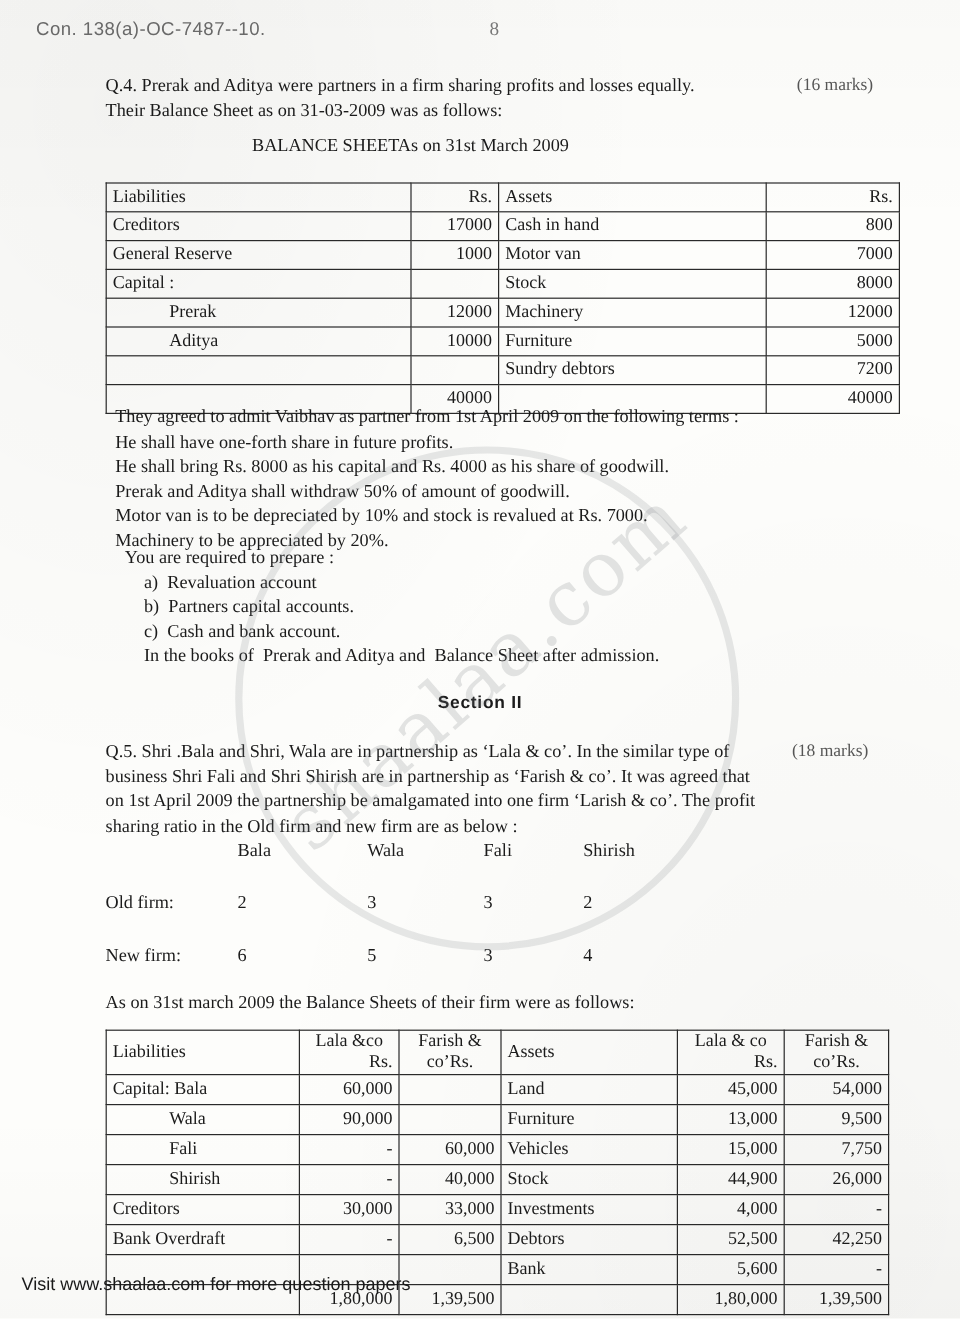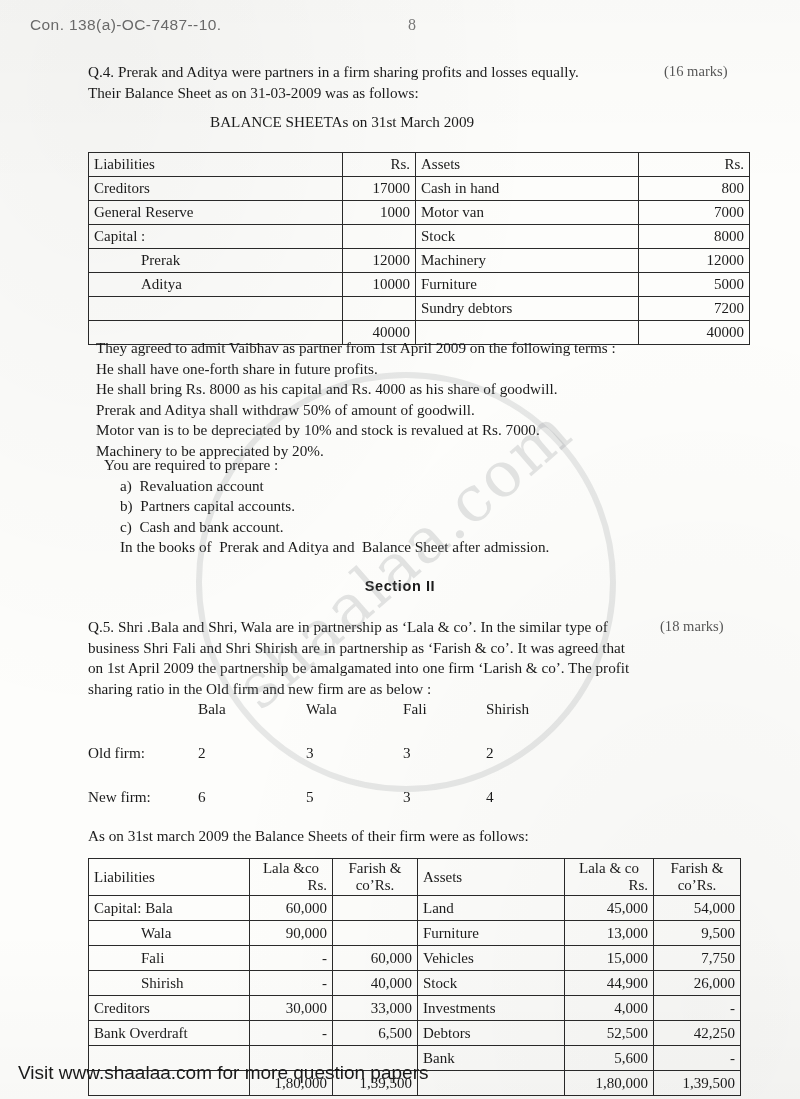--- a/index.html
+++ b/index.html
@@ -166,21 +166,21 @@
   #ratio .head .c1,
   #ratio .head .c2,
   #ratio .head .c3 { top: 0; }
 
   
   .footer {
     position: absolute;
     left: 18px;
     top: 1062px;
     font-family: "Liberation Sans", sans-serif;
-    font-size: 19px;
+    font-size: 15px;
     color: #1a1a1a;
     z-index: 8;
     white-space: nowrap;
   }
 </style>
 </head>
 <body>
 
 <div id="page">
 

